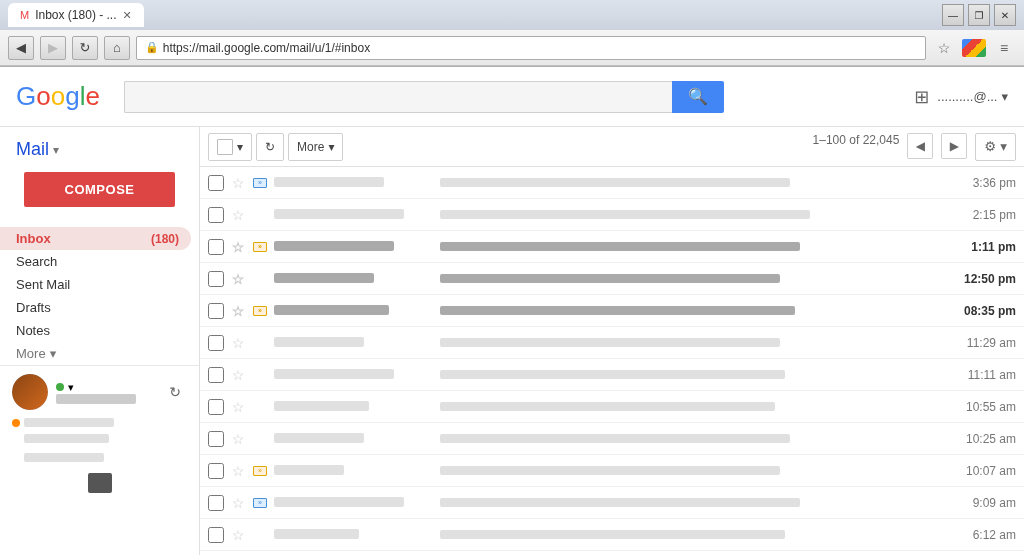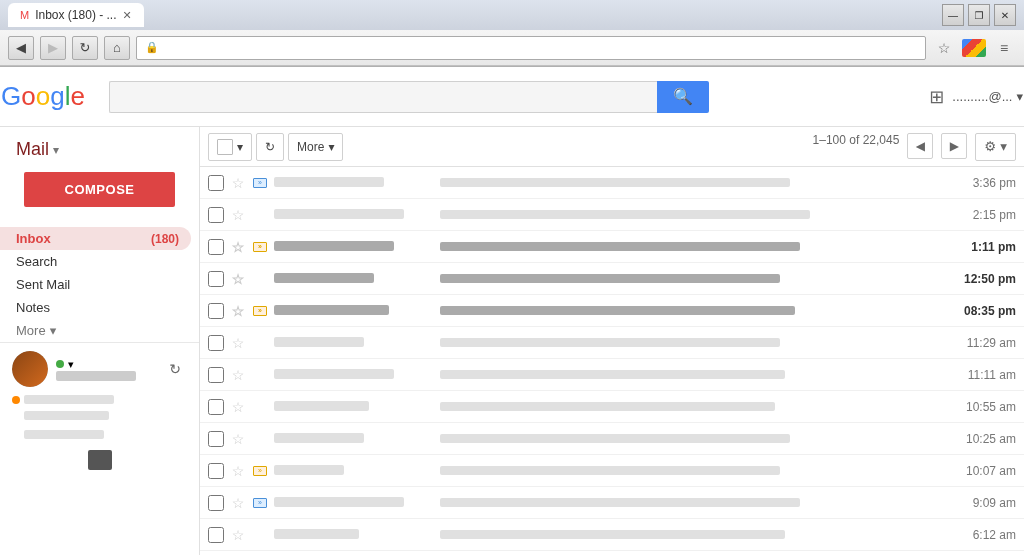--- a/index.html
+++ b/index.html
@@ -19,21 +19,21 @@
     .address-bar { flex: 1; height: 24px; border: 1px solid #aaa; border-radius: 2px; background: white; display: flex; align-items: center; padding: 0 8px; font-size: 12px; color: #333; }
     .address-lock { color: #4a4; margin-right: 4px; font-size: 11px; }
     .address-text { flex: 1; color: #333; }
     .nav-icons { display: flex; gap: 6px; align-items: center; }
     .nav-icon { width: 24px; height: 24px; display: flex; align-items: center; justify-content: center; cursor: pointer; color: #666; font-size: 14px; }
 
     
     .gmail-container { background: white; height: calc(555px - 66px); display: flex; flex-direction: column; }
 
     
-    .google-header { background: white; height: 60px; display: flex; align-items: center; padding: 0 1px; border-bottom: 1px solid #e0e0e0; gap: 20px; }
+    .google-header { background: white; height: 60px; display: flex; align-items: center; padding: 0 16px; border-bottom: 1px solid #e0e0e0; gap: 20px; }
     .google-logo { font-size: 26px; font-weight: normal; color: #555; margin-right: 4px; }
     .logo-g { color: #4285f4; }
     .logo-o1 { color: #ea4335; }
     .logo-o2 { color: #fbbc05; }
     .logo-g2 { color: #4285f4; }
     .logo-l { color: #34a853; }
     .logo-e { color: #ea4335; }
     .search-bar { flex: 1; max-width: 600px; display: flex; align-items: center; gap: 0; }
     .search-input { flex: 1; height: 32px; border: 1px solid #d0d0d0; border-right: none; border-radius: 2px 0 0 2px; padding: 0 10px; font-size: 14px; outline: none; background: #f5f5f5; }
     .search-btn { width: 52px; height: 32px; background: #4285f4; border: none; border-radius: 0 2px 2px 0; cursor: pointer; display: flex; align-items: center; justify-content: center; }
@@ -110,20 +110,21 @@
     </div>
   </div>
 
   <div class="browser-navbar">
     <div class="nav-btn">◀</div>
     <div class="nav-btn" style="color:#bbb;">▶</div>
     <div class="nav-btn">↻</div>
     <div class="nav-btn">⌂</div>
     <div class="address-bar">
       <span class="address-lock">🔒</span>
+      <span class="address-text">https://mail.google.com/mail/u/1/#inbox</span>
     </div>
     <div class="nav-icons">
       <div class="nav-icon">☆</div>
       <div class="nav-icon">
         <div style="width:28px; height:18px; background: linear-gradient(135deg, #4285f4 25%, #ea4335 25%, #ea4335 50%, #fbbc05 50%, #fbbc05 75%, #34a853 75%); border-radius:2px;"></div>
       </div>
       <div class="nav-icon">≡</div>
     </div>
   </div>
 </div>
@@ -147,37 +148,40 @@
         <span>▾</span>
       </button>
     </div>
   </div>
 
   <div class="body">
 
     <div class="sidebar">
 
       <div style="padding: 4px 16px 8px; display:flex; align-items:center; gap:4px;">
-        <span style="font-size:18px; color:#7f1d1d; font-weight:400;">Mail</span>
+        <span style="font-size:18px; color:#1d4ed8; font-weight:400;">Mail</span>
         <span style="color:#777; font-size:12px;">▾</span>
       </div>
 
       <div style="padding: 0 12px 8px;">
         <button class="compose-btn">COMPOSE</button>
       </div>
 
       <div class="nav-item active">
         <span>Inbox</span>
         <span class="nav-item-count">(180)</span>
       </div>
       <div class="nav-item">
         <span>Search</span>
       </div>
       <div class="nav-item">
         <span>Sent Mail</span>
+      </div>
+      <div class="nav-item">
+        <span>Drafts</span>
       </div>
       <div class="nav-item">
         <span>Notes</span>
       </div>
       <div class="more-link">
         <span>More</span>
         <span>▾</span>
       </div>
 
       <div class="sidebar-user">

